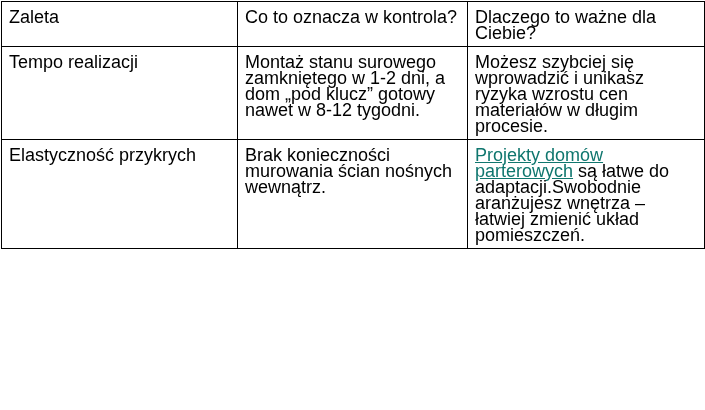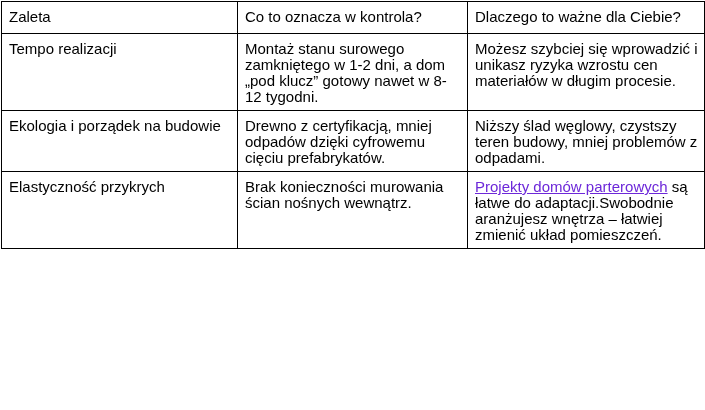--- a/index.html
+++ b/index.html
@@ -13,21 +13,21 @@
     height: 410px;
     background: #ffffff;
     box-sizing: border-box;
     padding-top: 1px;
   }
   table.adv-table {
     border-collapse: collapse;
     table-layout: fixed;
     width: 703px;
     margin-left: 1px;
-    font-size: 15px;
+    font-size: 18px;
     color: #000000;
   }
   table.adv-table col.c1 { width: 236px; }
   table.adv-table col.c2 { width: 230px; }
   table.adv-table col.c3 { width: 237px; }
   table.adv-table th,
   table.adv-table td {
     border: 1px solid #000000;
     vertical-align: top;
     text-align: left;
@@ -66,24 +66,19 @@
         <th>Dlaczego to ważne dla Ciebie?</th>
       </tr>
     </thead>
     <tbody>
         <tr>
           <td><span>Tempo realizacji</span></td>
           <td><span>Montaż stanu surowego zamkniętego w 1-2 dni, a dom „pod klucz” gotowy nawet w 8-12 tygodni.</span></td>
           <td><span>Możesz szybciej się wprowadzić i unikasz ryzyka wzrostu cen materiałów w długim procesie.</span></td>
         </tr>
         <tr>
-          <td><span>Ekologia i porządek na budowie</span></td>
-          <td><span>Drewno z certyfikacją, mniej odpadów dzięki cyfrowemu cięciu prefabrykatów.</span></td>
-          <td><span>Niższy ślad węglowy, czystszy teren budowy, mniej problemów z odpadami.</span></td>
-        </tr>
-        <tr>
           <td><span>Elastyczność przykrych</span></td>
           <td><span>Brak konieczności murowania ścian nośnych wewnątrz.</span></td>
-          <td class="spaced"><a class="doc-link" href="#" style="color: #6d28d9;">Projekty domów parterowych</a><span> są łatwe do adaptacji.Swobodnie aranżujesz wnętrza – łatwiej zmienić układ pomieszczeń.</span></td>
+          <td class="spaced"><a class="doc-link" href="#" style="color: #0f766e;">Projekty domów parterowych</a><span> są łatwe do adaptacji.Swobodnie aranżujesz wnętrza – łatwiej zmienić układ pomieszczeń.</span></td>
         </tr>
       </tbody>
   </table>
 </div>
 
 </body></html>

